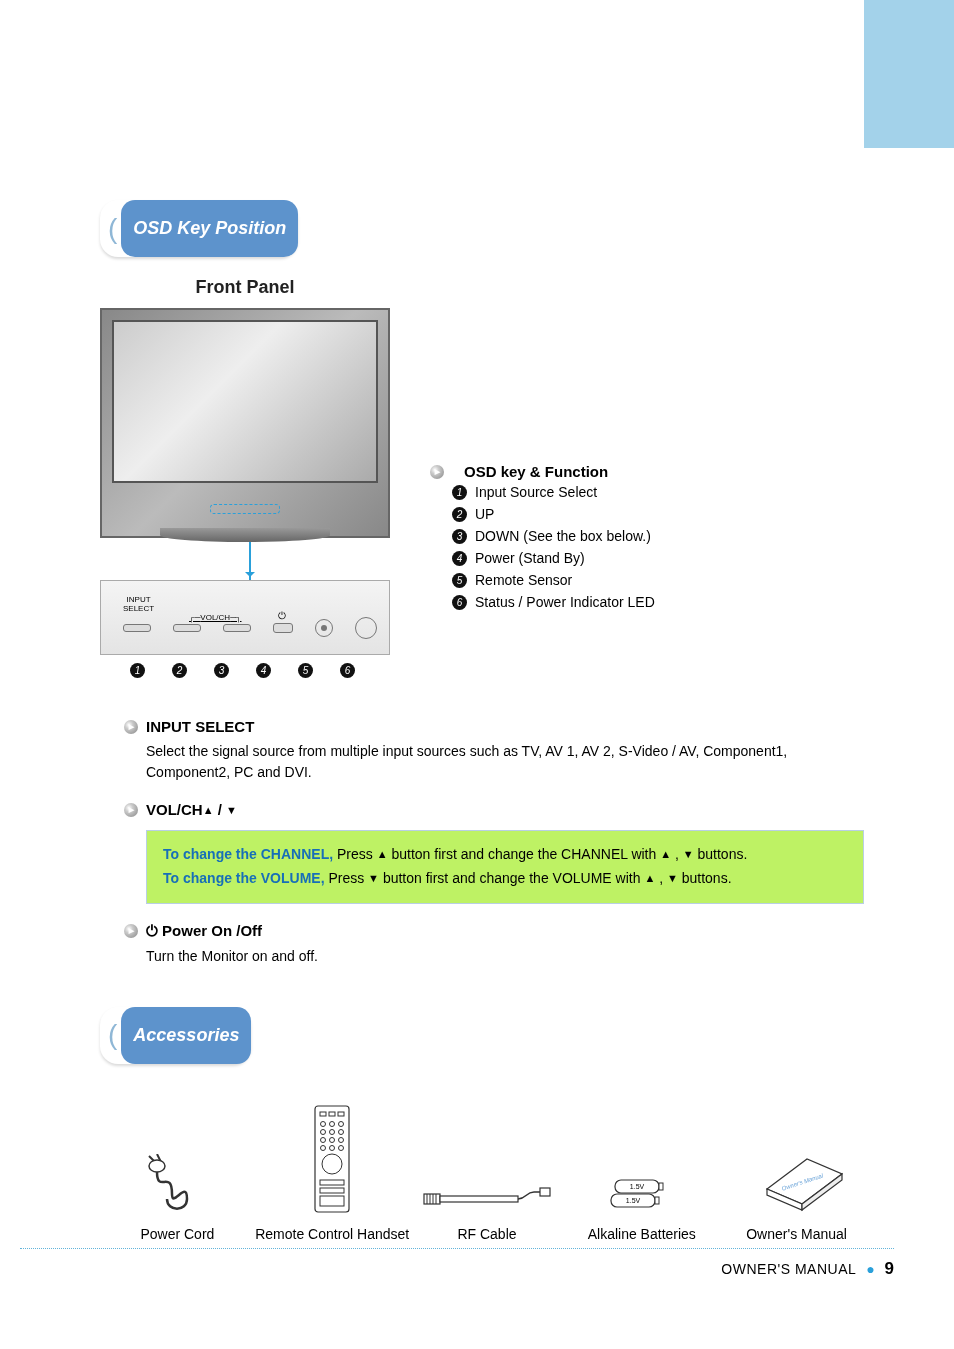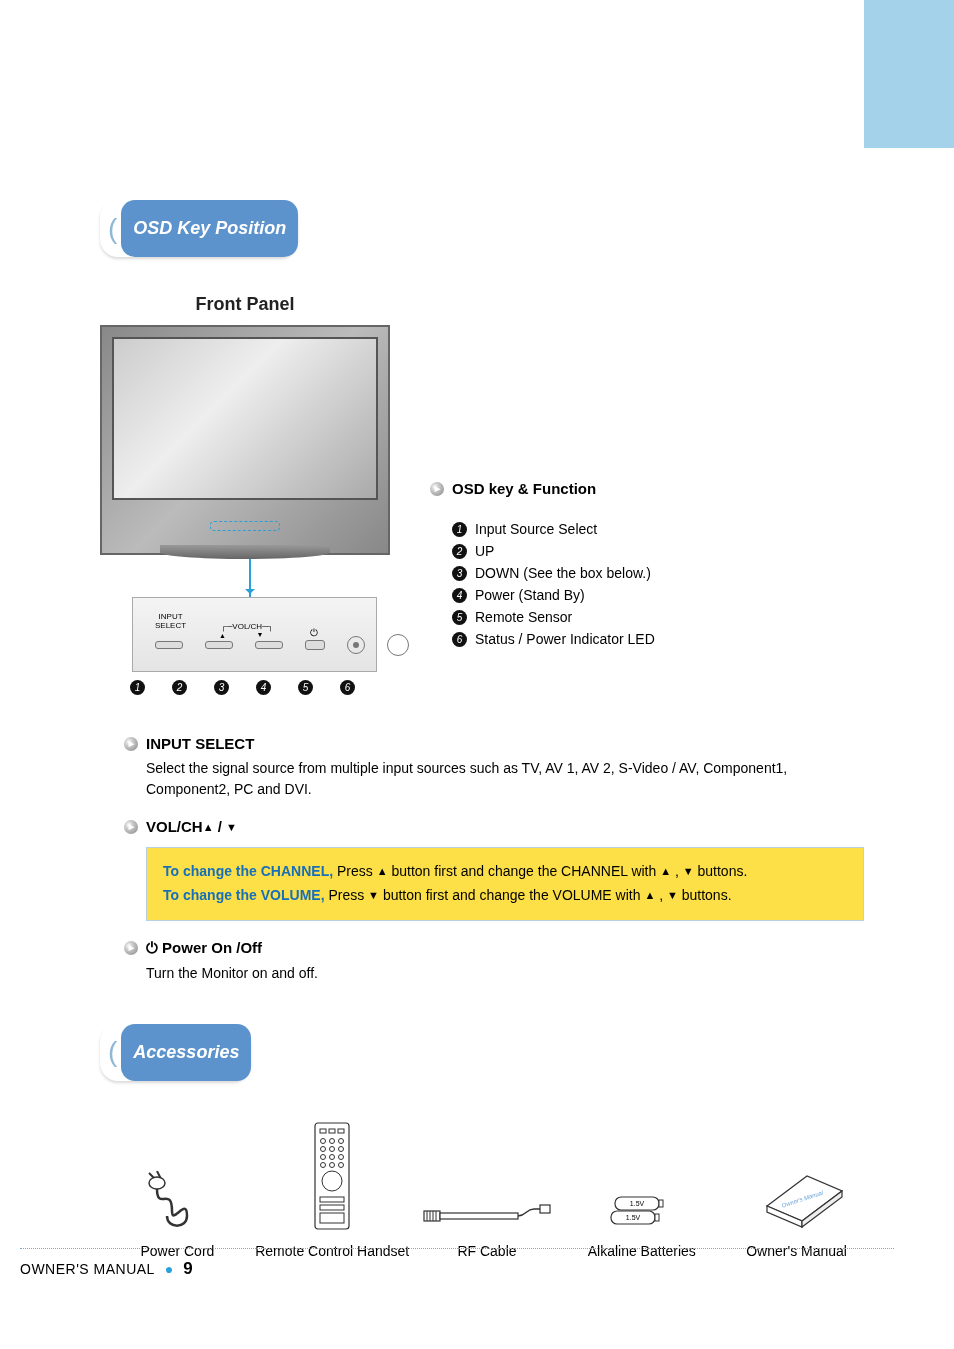--- a/index.html
+++ b/index.html
@@ -46,21 +46,21 @@
     font-size: 18px;
     padding: 18px 12px;
     border-radius: 14px;
   }
   .front-panel-title {
     text-align: center;
     font-weight: bold;
     font-size: 18px;
     color: #222;
     width: 290px;
-    margin: 27px 0 10px 0;
+    margin: 10px 0 10px 0;
   }
   .top-layout {
     display: flex;
     gap: 30px;
   }
   .tv-diagram {
     width: 300px;
   }
   .tv-frame {
     width: 290px;
@@ -107,40 +107,40 @@
   }
   .indicator-arrow::after {
     content: "";
     position: absolute;
     bottom: -2px;
     left: -4px;
     border: 5px solid transparent;
     border-top-color: #2aa0da;
   }
   .button-panel {
-    width: 245px;
+    width: 290px;
     height: 75px;
     border: 1px solid #aaa;
     background: linear-gradient(#f4f4f4, #e4e4e4);
     margin-top: 0;
     position: relative;
     padding-top: 26px;
-    margin-left: 32px;
   }
   .input-select-label {
     position: absolute;
     top: 14px; left: 22px;
     font-size: 8px;
     line-height: 9px;
     text-align: center;
   }
   .volch-label {
     position: absolute;
-    top: 24px; left: 88px;
+    top: 32px; left: 88px;
     font-size: 8px;
+    text-decoration: underline;
   }
   .btn-row {
     position: absolute;
     top: 36px; left: 22px;
     display: flex;
     gap: 22px;
     align-items: center;
   }
   .flat-btn {
     width: 28px; height: 8px;
@@ -197,24 +197,24 @@
     align-items: center;
     justify-content: center;
   }
   .osd-func-col {
     flex: 1;
     padding-top: 155px;
   }
   .bullet-heading {
     display: flex;
     align-items: center;
-    gap: 8px;
+    gap: 20px;
     font-weight: bold;
     font-size: 15px;
-    margin-bottom: 24px;
+    margin-bottom: 4px;
   }
   .grey-bullet {
     width: 14px; height: 14px;
     border-radius: 50%;
     background: radial-gradient(circle at 35% 35%, #fff 0%, #ccc 30%, #999 80%);
     display: inline-flex;
     align-items: center;
     justify-content: center;
     font-size: 9px;
     color: #fff;
@@ -236,21 +236,21 @@
   .sub-heading {
     display: flex;
     align-items: center;
     gap: 8px;
     font-weight: bold;
     font-size: 15px;
     margin-top: 18px;
     padding-left: 24px;
   }
   .info-box {
-    background: #fde047;
+    background: #bef264;
     border: 1px solid #b9cfe4;
     margin: 12px 10px 0 46px;
     padding: 12px 16px;
     font-size: 14px;
     line-height: 1.7;
   }
   .info-box .accent { color: #176fb8; font-weight: bold; }
   .tri { font-size: 11px; display: inline-block; vertical-align: 1px; }
   .accessories-row {
     display: flex;
@@ -273,20 +273,21 @@
     align-items: flex-end;
     justify-content: center;
   }
   .footer {
     position: absolute;
     bottom: 70px;
     left: 20px;
     right: 60px;
     border-top: 1.5px dotted #62b4da;
     padding-top: 10px;
+    text-align: right;
     font-size: 14px;
   }
   .footer .manual { font-variant: small-caps; letter-spacing: 0.5px; }
   .footer .dot { color: #2aa0da; margin: 0 6px;}
   .footer .pg { font-weight: bold; font-size: 17px; }
 </style>
 </head>
 <body>
 
 <div class="sidebar-band"></div>

